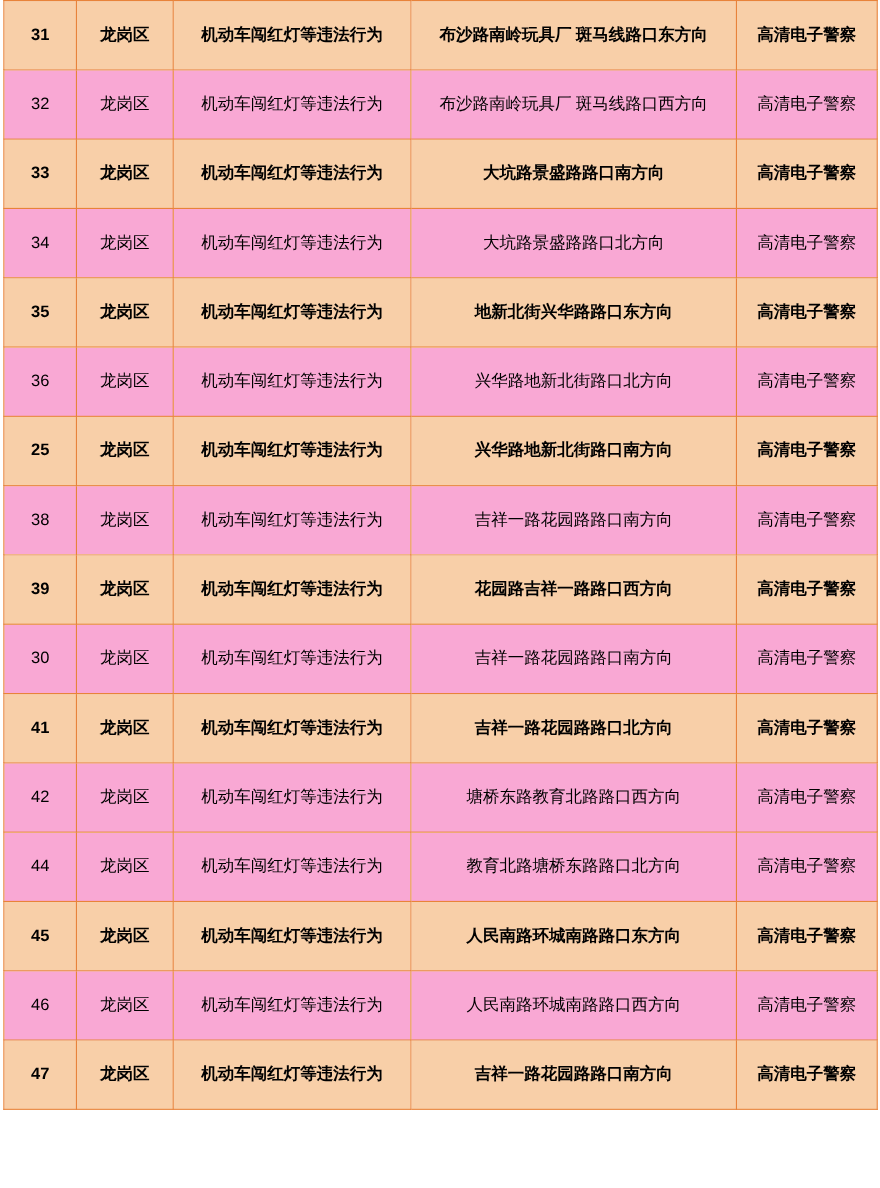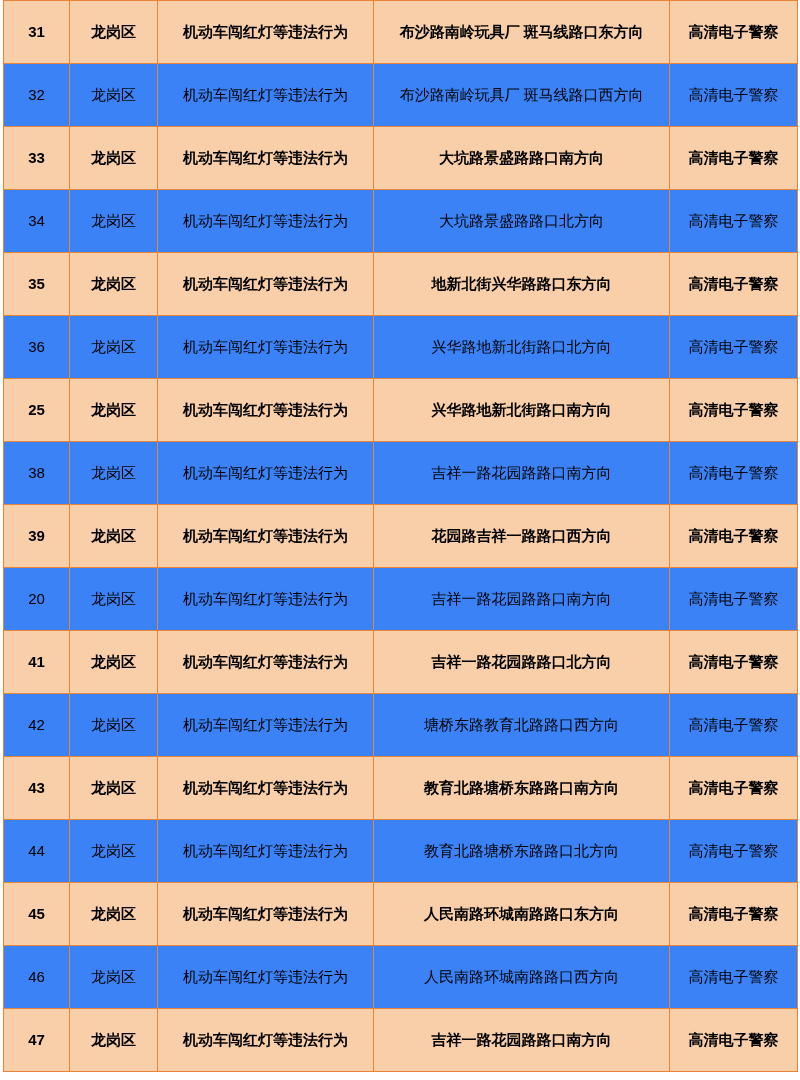--- a/index.html
+++ b/index.html
@@ -42,21 +42,21 @@
   col.c-district { width: 88px; }
   col.c-type { width: 216px; }
   col.c-location { width: 296px; }
   col.c-device { width: 128px; }
 
   tr.shaded td {
     background: #f8cfa8;
     font-weight: bold;
   }
   tr.plain td {
-    background: #3b82f6;
+    background: #f9a8d4;
     font-weight: normal;
   }
   td.col-index {
     font-family: "Liberation Sans", "DejaVu Sans", sans-serif;
     font-size: 16px;
   }
   tr.shaded td.col-index { font-weight: bold; }
   td.col-type { letter-spacing: 0px; }
   td.col-location { font-size: 15px; }
   td.col-device { font-size: 15px; }
@@ -131,45 +131,38 @@
           <td class="col-device">高清电子警察</td>
         </tr>
         <tr class="shaded">
           <td class="col-index">39</td>
           <td class="col-district">龙岗区</td>
           <td class="col-type">机动车闯红灯等违法行为</td>
           <td class="col-location">花园路吉祥一路路口西方向</td>
           <td class="col-device">高清电子警察</td>
         </tr>
         <tr class="plain">
-          <td class="col-index">20</td>
+          <td class="col-index">30</td>
           <td class="col-district">龙岗区</td>
           <td class="col-type">机动车闯红灯等违法行为</td>
           <td class="col-location">吉祥一路花园路路口南方向</td>
           <td class="col-device">高清电子警察</td>
         </tr>
         <tr class="shaded">
           <td class="col-index">41</td>
           <td class="col-district">龙岗区</td>
           <td class="col-type">机动车闯红灯等违法行为</td>
           <td class="col-location">吉祥一路花园路路口北方向</td>
           <td class="col-device">高清电子警察</td>
         </tr>
         <tr class="plain">
           <td class="col-index">42</td>
           <td class="col-district">龙岗区</td>
           <td class="col-type">机动车闯红灯等违法行为</td>
           <td class="col-location">塘桥东路教育北路路口西方向</td>
-          <td class="col-device">高清电子警察</td>
-        </tr>
-        <tr class="shaded">
-          <td class="col-index">43</td>
-          <td class="col-district">龙岗区</td>
-          <td class="col-type">机动车闯红灯等违法行为</td>
-          <td class="col-location">教育北路塘桥东路路口南方向</td>
           <td class="col-device">高清电子警察</td>
         </tr>
         <tr class="plain">
           <td class="col-index">44</td>
           <td class="col-district">龙岗区</td>
           <td class="col-type">机动车闯红灯等违法行为</td>
           <td class="col-location">教育北路塘桥东路路口北方向</td>
           <td class="col-device">高清电子警察</td>
         </tr>
         <tr class="shaded">

